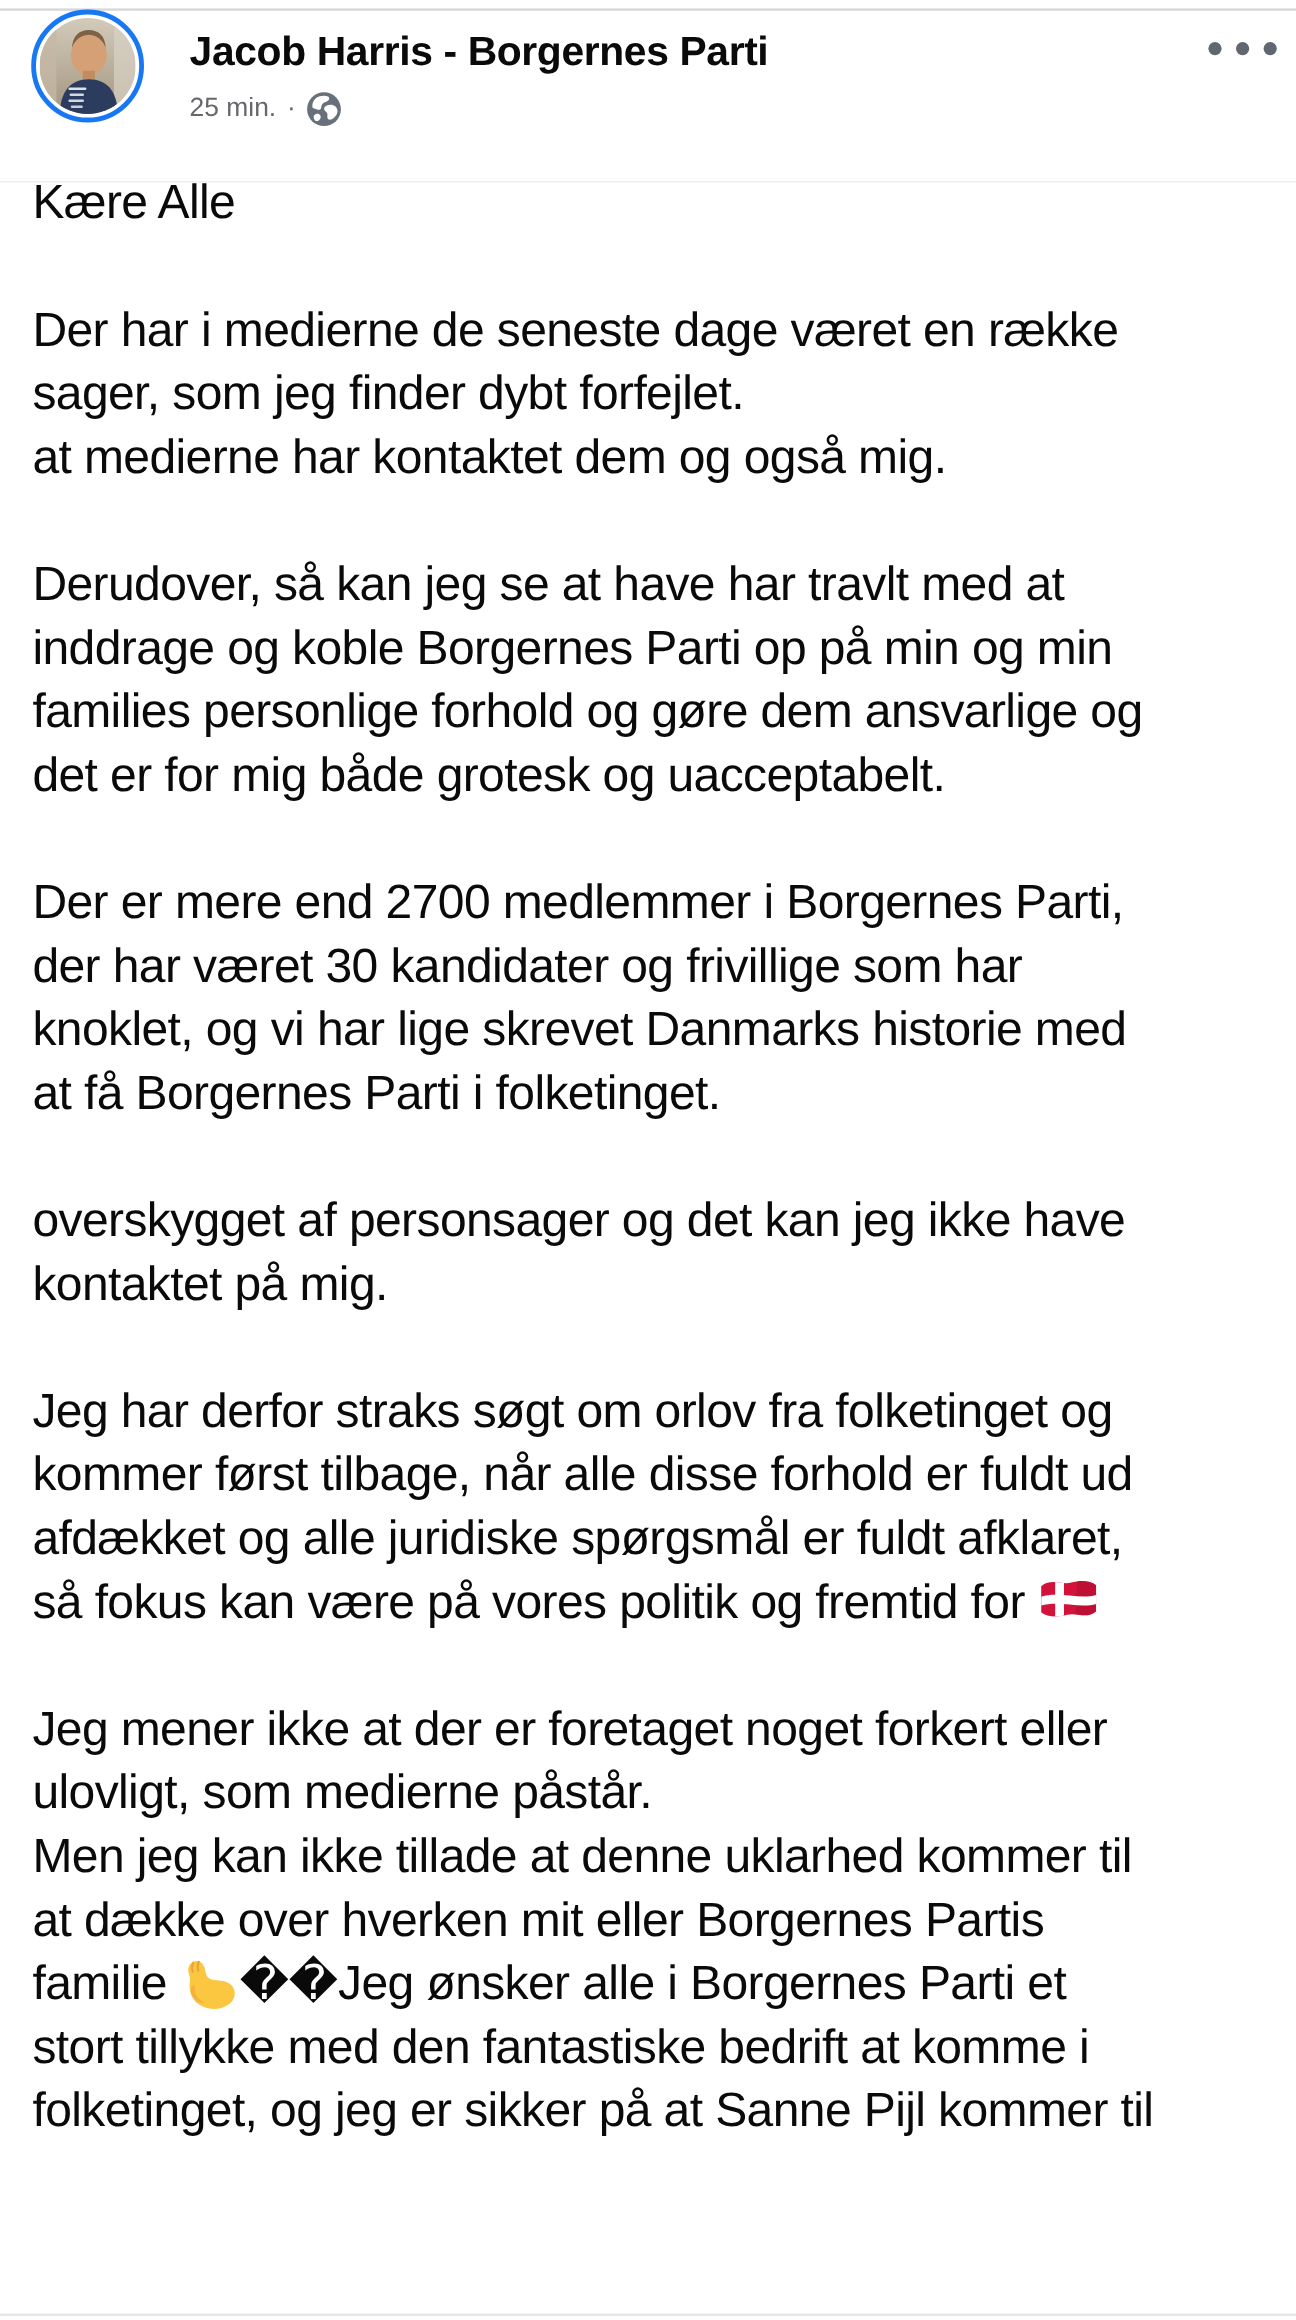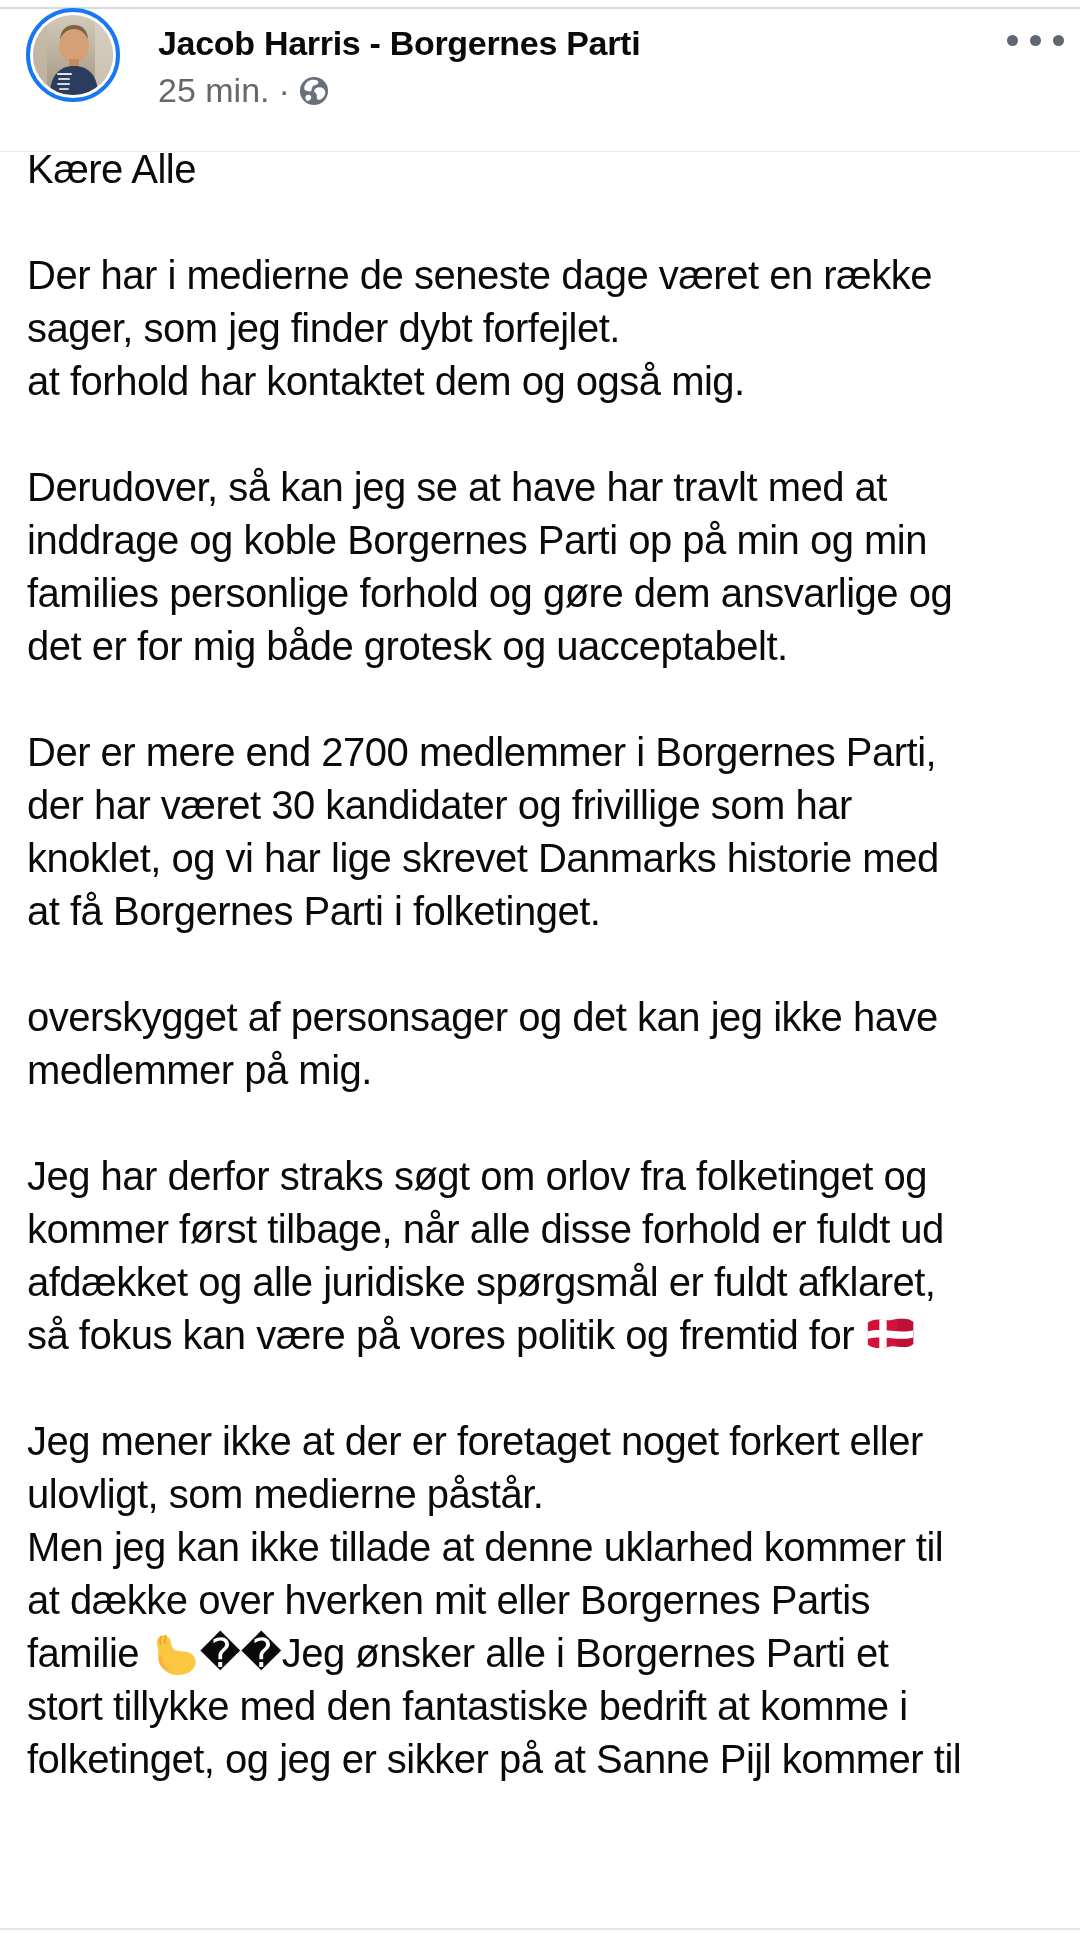--- a/index.html
+++ b/index.html
@@ -30,21 +30,21 @@
     width:80px;height:80px;border-radius:50%;overflow:hidden;display:block;
   }
   .author{
     position:absolute;left:158px;top:23px;
     font-size:34px;font-weight:bold;line-height:40px;
     color:#0a0a0a;letter-spacing:-0.3px;white-space:nowrap;
     cursor:pointer;
   }
   .meta{
     position:absolute;left:158px;top:72px;
-    font-size:34px;line-height:36px;color:#65676B;
+    font-size:22px;line-height:36px;color:#65676B;
     display:flex;align-items:center;gap:9px;white-space:nowrap;
   }
   .meta .globe{width:30px;height:30px;display:inline-block;margin-top:2px;}
   .menu-btn{
     position:absolute;right:16px;top:20px;
     width:72px;height:40px;
     display:flex;align-items:center;justify-content:flex-end;gap:12px;
     cursor:pointer;
   }
   .menu-btn .dot{width:11px;height:11px;border-radius:50%;background:#606770;}
@@ -115,34 +115,34 @@
       <span class="dot"></span>
       <span class="dot"></span>
     </div>
   </div>
 
   <div class="post-body">
       <div class="line">Kære Alle</div>
       <div class="line"></div>
       <div class="line">Der har i medierne de seneste dage været en række</div>
       <div class="line">sager, som jeg finder dybt forfejlet.</div>
-      <div class="line">at forhold har kontaktet dem og også mig.</div>
+      <div class="line">at medierne har kontaktet dem og også mig.</div>
       <div class="line"></div>
       <div class="line">Derudover, så kan jeg se at have har travlt med at</div>
       <div class="line">inddrage og koble Borgernes Parti op på min og min</div>
       <div class="line">families personlige forhold og gøre dem ansvarlige og</div>
       <div class="line">det er for mig både grotesk og uacceptabelt.</div>
       <div class="line"></div>
       <div class="line">Der er mere end 2700 medlemmer i Borgernes Parti,</div>
       <div class="line">der har været 30 kandidater og frivillige som har</div>
       <div class="line">knoklet, og vi har lige skrevet Danmarks historie med</div>
       <div class="line">at få Borgernes Parti i folketinget.</div>
       <div class="line"></div>
       <div class="line">overskygget af personsager og det kan jeg ikke have</div>
-      <div class="line">medlemmer på mig.</div>
+      <div class="line">kontaktet på mig.</div>
       <div class="line"></div>
       <div class="line">Jeg har derfor straks søgt om orlov fra folketinget og</div>
       <div class="line">kommer først tilbage, når alle disse forhold er fuldt ud</div>
       <div class="line">afdækket og alle juridiske spørgsmål er fuldt afklaret,</div>
       <div class="line">så fokus kan være på vores politik og fremtid for <span id="tpl-flag" class="emoji flag">
     <svg viewBox="0 0 60 46">
       <defs>
         <clipPath id="flagClip">
           <path d="M3 9 C13 1 23 8 32 5.5 C41 3 50 3.5 56 8 L56 33 C47 41 37 34 28 36.5 C19 39 9 39 3 34 Z"></path>
         </clipPath>

